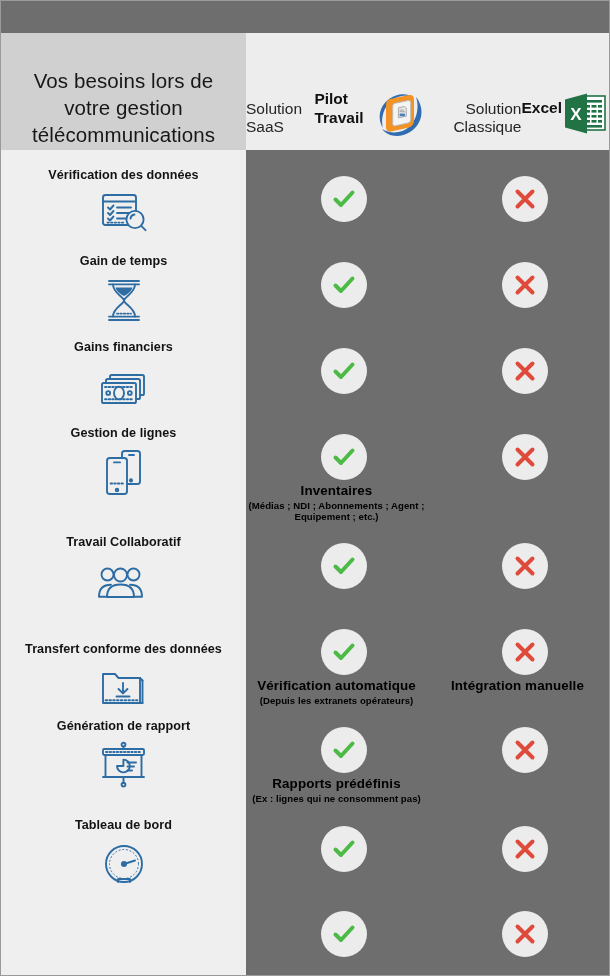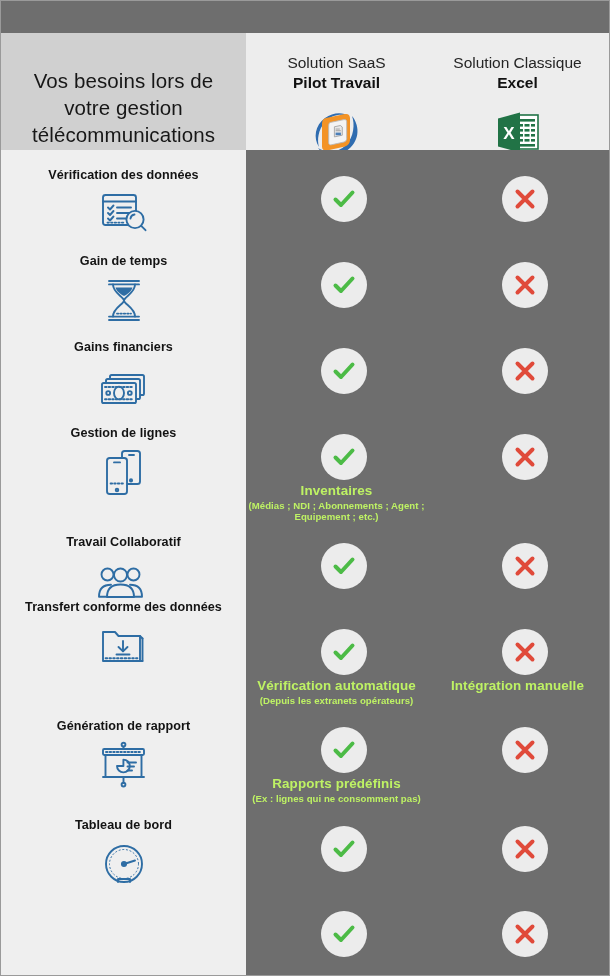--- a/index.html
+++ b/index.html
@@ -25,21 +25,21 @@
   .hdr-title{
     font-size:20.5px;line-height:1.33;color:#171717;
     letter-spacing:.1px;padding:0 12px;
   }
   .hdr-right{
     position:absolute;left:245px;top:0;width:363px;height:149px;
     background:#ededed;
   }
   .hdr-col{
     position:absolute;top:0;width:181px;height:149px;
-    display:flex;flex-direction:column;align-items:center;
+    display:flex;flex-direction:row;align-items:center;
   }
   .hdr-col.c1{left:0;}
   .hdr-col.c2{left:181px;text-align:right;}
   .hdr-line1{font-size:15.5px;color:#252525;margin-top:21px;line-height:1.18;}
   .hdr-line2{font-size:15.5px;color:#111;font-weight:bold;line-height:1.18;margin-top:2px;}
   .hdr-logo{margin-top:12px;height:56px;display:flex;align-items:center;justify-content:center;}
 
   
   .body{position:absolute;left:0;top:149px;width:608px;height:825px;}
   .col-left{
@@ -62,21 +62,21 @@
 
   
   .mark{
     position:absolute;width:46px;height:46px;border-radius:50%;
     background:#ececec;display:flex;align-items:center;justify-content:center;
   }
   .mark.c-col{left:75px;}
   .mark.x-col{left:256px;}
 
   .note{
-    position:absolute;width:181px;text-align:center;color:#bef264;
+    position:absolute;width:181px;text-align:center;color:#000000;
     line-height:1.18;
   }
   .note.c-col{left:0;}
   .note.x-col{left:181px;}
   .note-main{font-size:13.4px;font-weight:bold;letter-spacing:.1px;}
   .note-sub{font-size:9.6px;font-weight:bold;margin-top:1px;letter-spacing:.05px;}
 </style>
 </head>
 <body>
 
@@ -240,21 +240,21 @@
             <path d="M18 16 a6.5 6.5 0 1 1 13 0 a6.5 6.5 0 1 1 -13 0"></path>
             <path d="M11 38 C11 29 16 25.5 24.5 25.5 C33 25.5 38 29 38 38 Z" fill="#efefef"></path>
             <path d="M31.5 15.5 a6 6 0 1 1 12 0 a6 6 0 1 1 -12 0"></path>
             <path d="M34 25.8 C41 25.8 46 29.3 46 37.8 L38 37.8"></path>
             <path d="M17.5 15.5 a6 6 0 1 0 -12 0 a6 6 0 1 0 12 0"></path>
             <path d="M15 25.8 C8 25.8 3 29.3 3 37.8 L11 37.8"></path>
           </svg>
         </div>
       </div>
 
-      <div class="feat" style="top:450px">
+      <div class="feat" style="top:492px">
         <div class="feat-label">Transfert conforme des données</div>
         <div class="feat-icon">
           <svg width="56" height="48" viewBox="0 0 56 48" fill="none" stroke="#2e6da4" stroke-width="1.9" stroke-linecap="round" stroke-linejoin="round" aria-hidden="true">
             <path d="M7 38 L7 9 L19 9 L22.5 13 L44 13 L44 38 Z"></path>
             <line x1="46.5" y1="15.5" x2="46.5" y2="38"></line>
             <path d="M44 13 L46.5 15.5"></path>
             <line x1="44" y1="38" x2="46.5" y2="38"></line>
             <line x1="27" y1="18" x2="27" y2="28"></line>
             <path d="M22.5 24 L27 28.4 L31.5 24"></path>
             <line x1="20.5" y1="31.5" x2="33.5" y2="31.5"></line>

